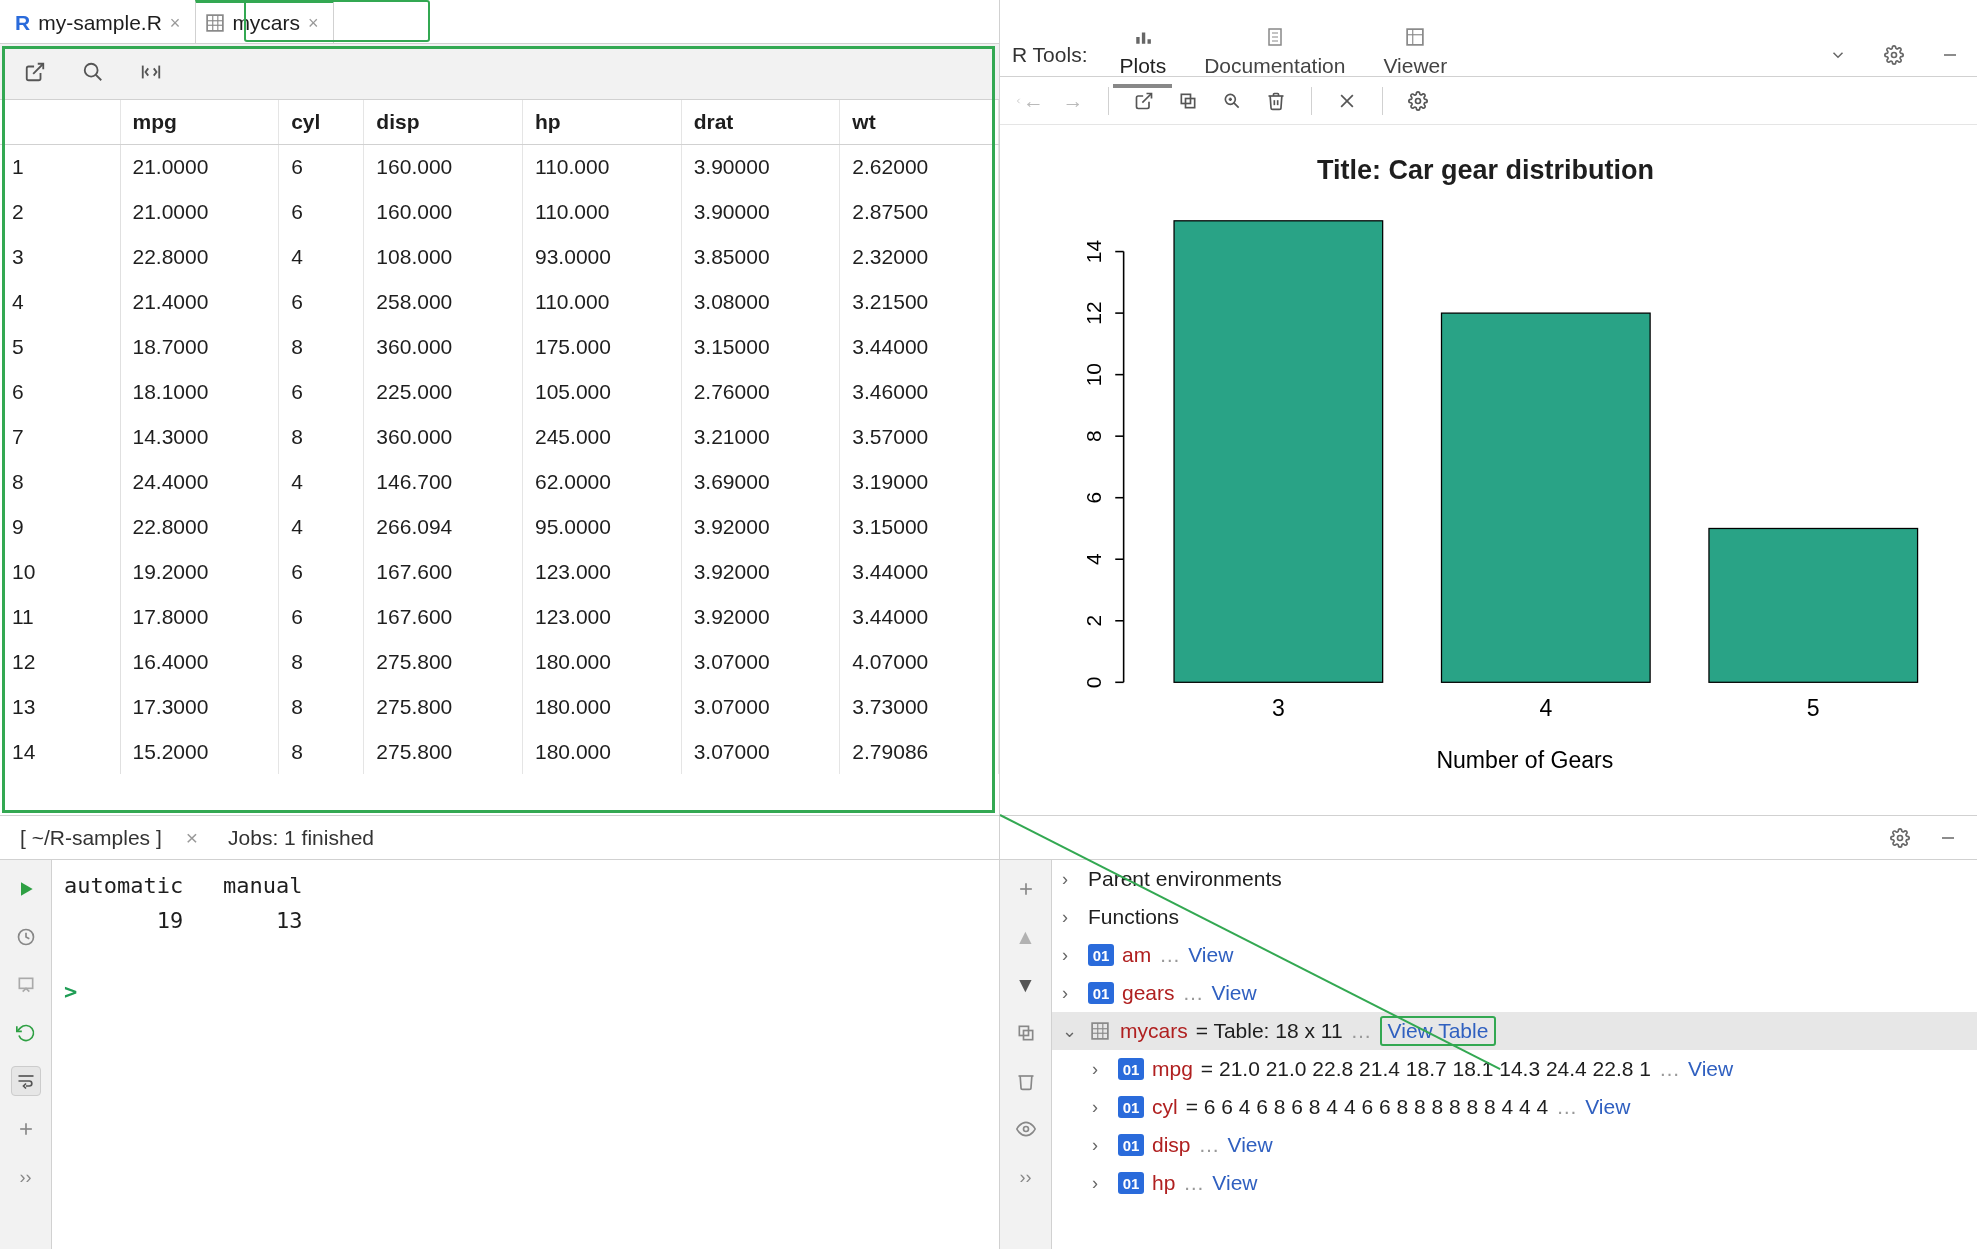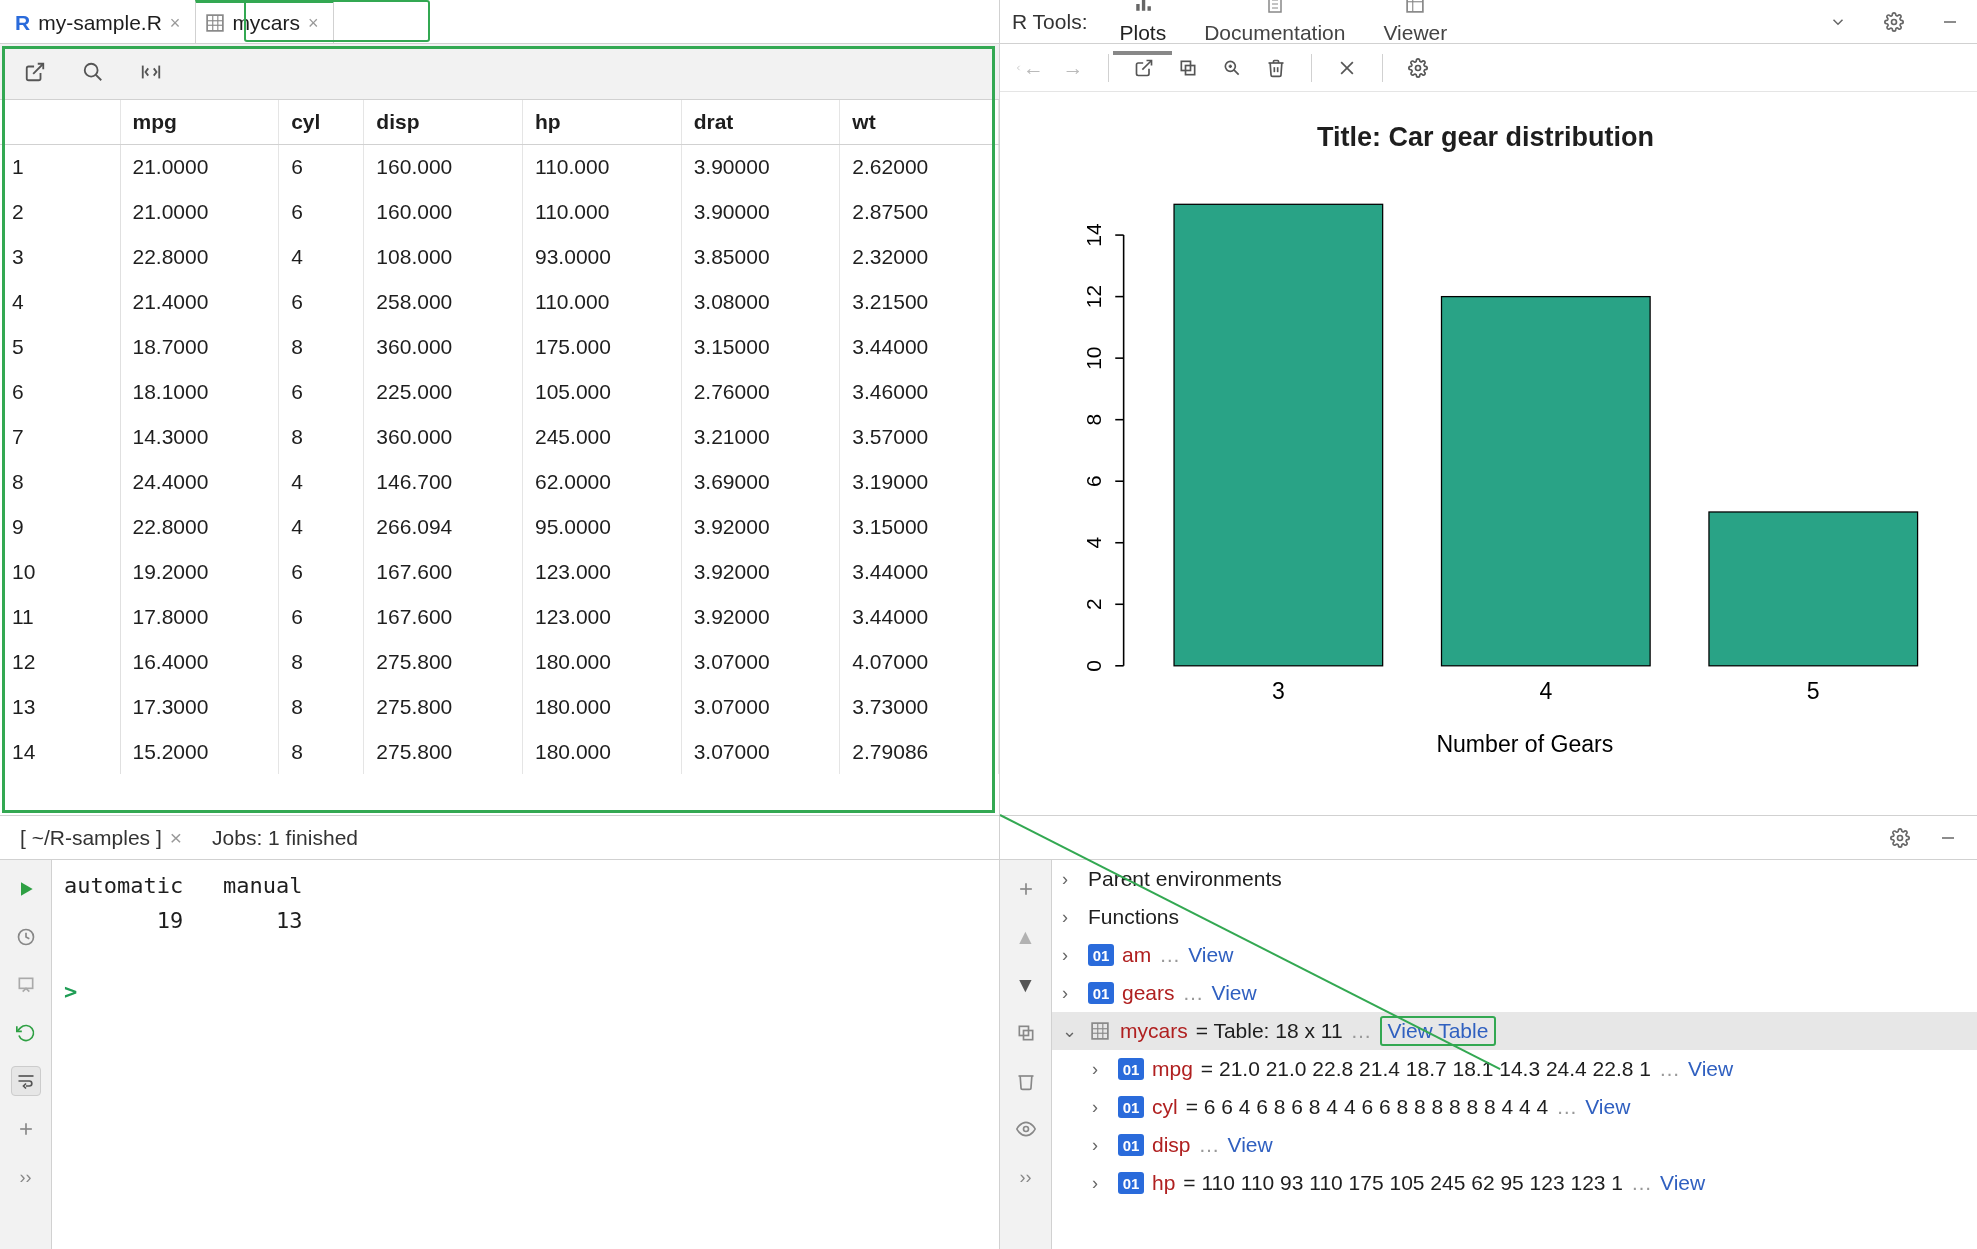--- a/index.html
+++ b/index.html
@@ -114,20 +114,21 @@
   
   .rtools-tabs {
     height:44px;
     display:flex;
     align-items:center;
     gap:26px;
     padding: 0 12px;
     border-bottom:1px solid var(--border);
     font-size:21px;
     color:#444;
+    margin-top:33px;
   }
   .rtools-tabs .tab-r {
     display:flex; align-items:center; gap:8px;
     padding:6px 6px;
     border-bottom:4px solid transparent;
     cursor:pointer;
     flex-direction:column;
   }
   .rtools-tabs .tab-r.active { border-bottom:4px solid #888; color:#222;}
   .rtools-tabs .spacer { flex:1;}
@@ -155,21 +156,21 @@
   
   .console-tabs {
     height:44px;
     display:flex;
     align-items:center;
     gap:30px;
     padding:0 20px;
     border-bottom:1px solid var(--border);
     font-size:21px;
   }
-  .console-tabs .ctab { display:flex; align-items:center; gap:8px; color:#333;}
+  .console-tabs .ctab { display:flex; align-items:center; gap:24px; color:#333;}
   .console-tabs .close-x{ color:#999;}
   .console-body { flex:1; display:flex;}
   .console-gutter {
     width:52px;
     background: var(--bg-toolbar);
     border-right:1px solid var(--border);
     display:flex;
     flex-direction:column;
     align-items:center;
     gap:18px;
@@ -779,21 +780,20 @@
           <span class="tag01 tag-vec">01</span>
           <span class="varname">disp</span>
           <span class="dots"> …</span>
           <span class="vlink">View</span>
         </div>
         <div class="env-row">
           <span class="indent1"></span>
           <span class="chevron">›</span>
           <span class="tag01 tag-vec">01</span>
           <span class="varname">hp</span>
-          <span> = 110 110  93 110 175 105 245  62  95 123 123 1</span>
           <span class="dots">…</span>
           <span class="vlink">View</span>
         </div>
       </div>
     </div>
   </div>
 </div>
 
 <div class="connector" id="connector-line" style="left: 1000px; top: 814px; width: 560.817px; transform: rotate(26.9306deg);"></div>
 

